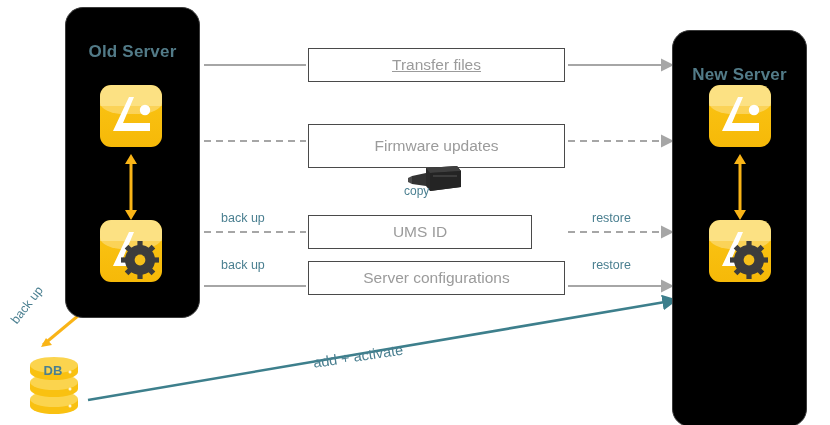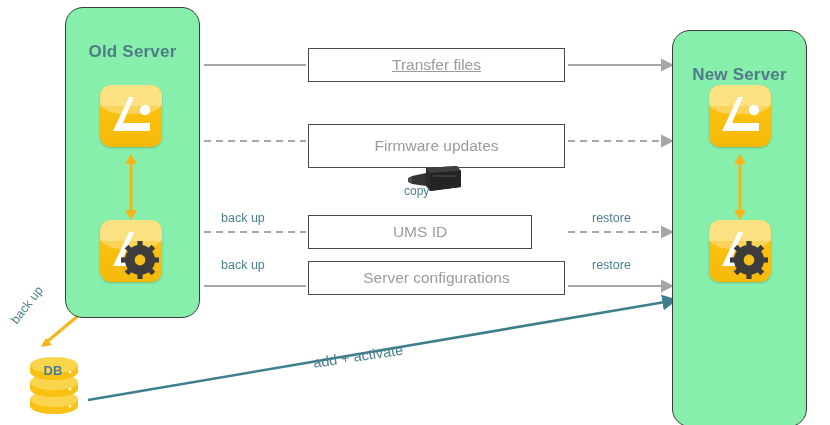--- a/index.html
+++ b/index.html
@@ -17,21 +17,21 @@
     background: #ffffff;
     overflow: hidden;
   }
 
   
   .server-panel {
     position: absolute;
     box-sizing: border-box;
     border: 1.4px solid #3b3b3b;
     border-radius: 18px;
-    background: #86efac;
+    background: #000000;
   }
   #panel-old  { left: 65px;  top: 7px; width: 135px; height: 311px; }
   #panel-new  { left: 672px; top: 7px; width: 135px; height: 397px; margin-top: 23px; }
 
   .panel-title {
     position: absolute;
     left: 0;
     right: 0;
     top: 34px;
     text-align: center;

